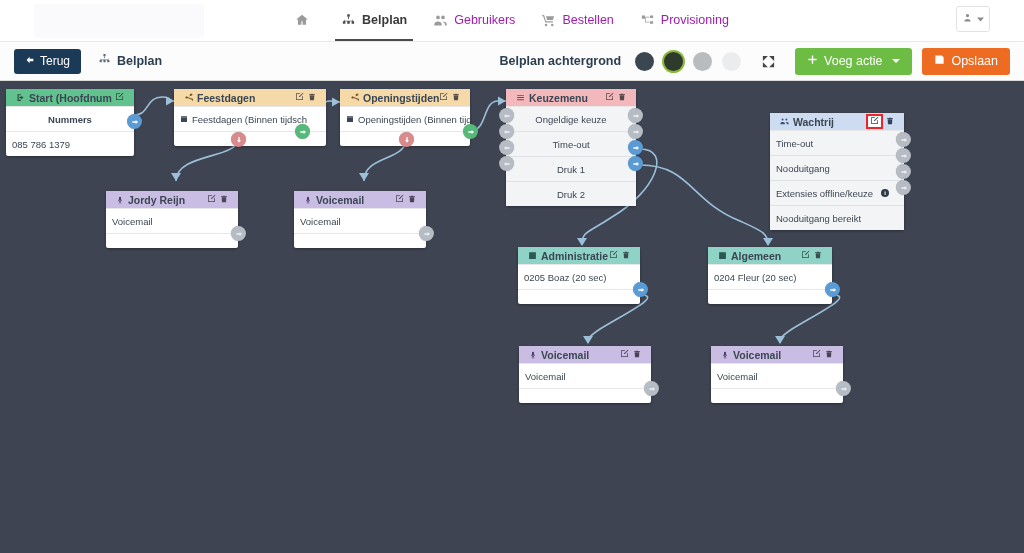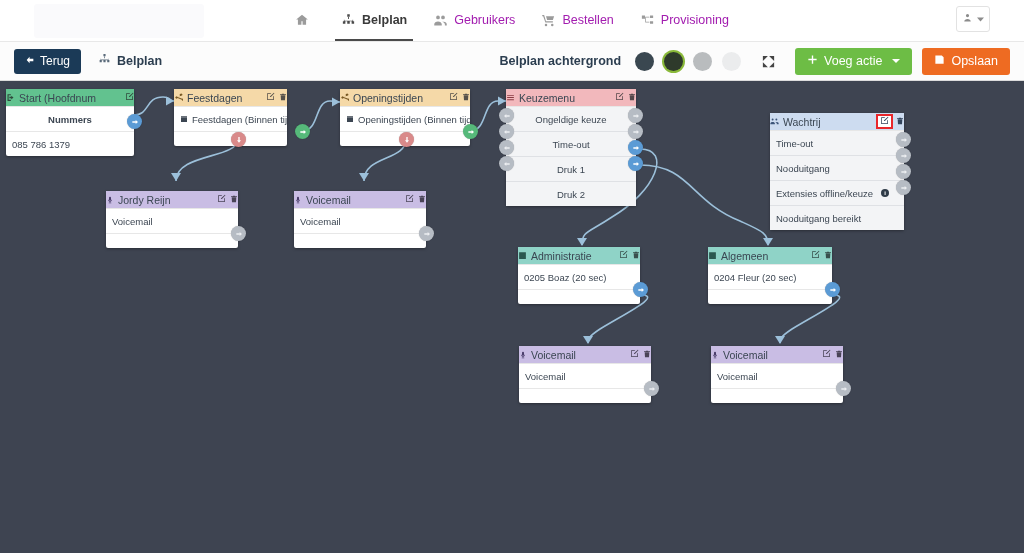--- a/index.html
+++ b/index.html
@@ -83,22 +83,22 @@
   .canvas{ position:relative; width:1024px; height:471px; background:#3e4451; overflow:hidden; }
   .wires{ position:absolute; inset:0; width:1024px; height:471px; }
 
   
   .node{
     position:absolute; background:#fff; border-radius:2px;
     box-shadow:0 1px 3px rgba(0,0,0,.35);
     font-size:10.5px; color:#34404d;
   }
   .nhead{
-    display:flex; align-items:center; height:17px; padding:0 0;
-    font-weight:normal; font-size:10.5px; color:#3a4652; white-space:nowrap;
+    display:flex; align-items:center; height:17px; padding:0 10px;
+    font-weight:bold; font-size:10.5px; color:#3a4652; white-space:nowrap;
     overflow:hidden; cursor:move;
   }
   .nhead .hico{ margin-right:4px; display:flex; align-items:center; }
   .nhead .htxt{ overflow:hidden; text-overflow:clip; }
   .nacts{ margin-left:auto; display:flex; align-items:center; gap:4px; }
   .nacts span{ cursor:pointer; font-size:9px; line-height:1; color:#3f4a57; }
   .nacts .hl{
     outline:2px solid #e8262b; background:#fff;
     padding:0px 2px; margin-right:1px;
   }
@@ -319,21 +319,21 @@
     </div>
     <div class="nrow center bold">Nummers</div>
     <div class="nrow">085 786 1379</div>
     <div class="slot blue" style="left:121px;top:25px;">
       <svg width="8" height="8" viewBox="0 0 24 24" fill="#fff">
           <path d="M4 10h10V6l7 6-7 6v-4H4z"></path>
         </svg>
     </div>
   </div>
 
-  <div class="node" style="left:174px;top:8px;width:113px;">
+  <div class="node" style="left:174px;top:8px;width:152px;">
     <div class="nhead h-orange">
       <span class="hico">
         <svg width="9" height="9" viewBox="0 0 24 24" fill="#7a5a25">
             <path d="M18 2a3 3 0 102.8 4.1L9.4 10.6a3 3 0 100 2.8l11.4 4.5A3 3 0 1022 15.4L9.6 10.7 22 6.1A3 3 0 0018 2z"></path>
           </svg>
       </span>
       <span class="htxt">Feestdagen</span>
       <span class="nacts">
         <span>
           <svg width="9" height="9" viewBox="0 0 24 24" fill="#55504a">

